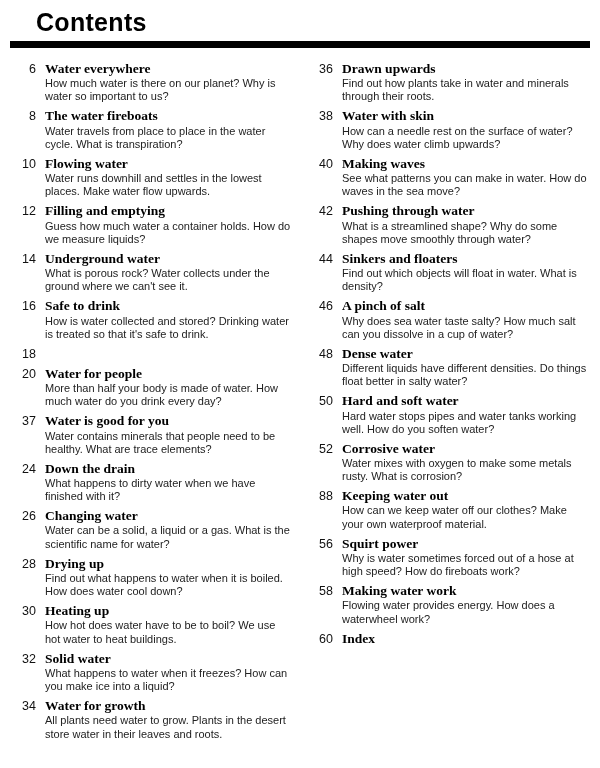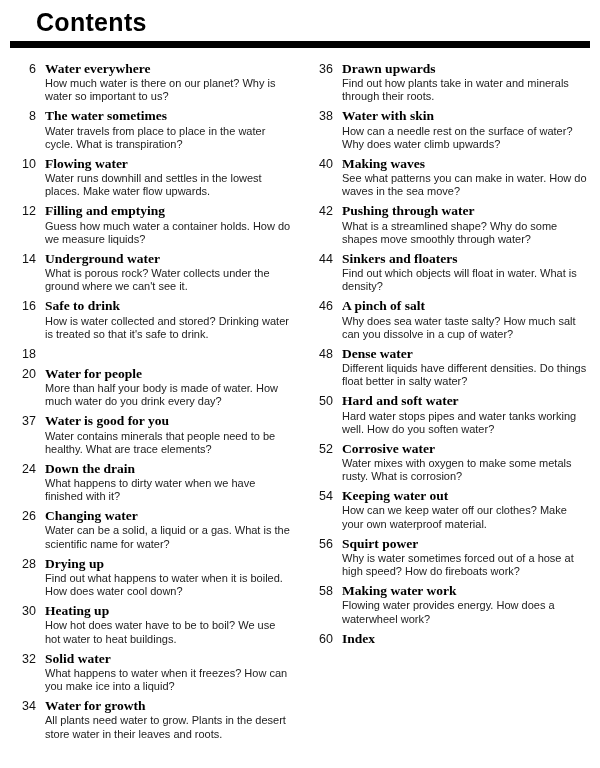--- a/index.html
+++ b/index.html
@@ -70,21 +70,21 @@
         <div class="entry">
           <div class="num">6</div>
           <div class="entry-body">
             <div class="entry-title">Water everywhere</div>
             <div class="entry-desc">How much water is there on our planet? Why is water so important to us?</div>
           </div>
         </div>
         <div class="entry">
           <div class="num">8</div>
           <div class="entry-body">
-            <div class="entry-title">The water sometimes</div>
+            <div class="entry-title">The water fireboats</div>
             <div class="entry-desc">Water travels from place to place in the water cycle. What is transpiration?</div>
           </div>
         </div>
         <div class="entry">
           <div class="num">10</div>
           <div class="entry-body">
             <div class="entry-title">Flowing water</div>
             <div class="entry-desc">Water runs downhill and settles in the lowest places. Make water flow upwards.</div>
           </div>
         </div>
@@ -227,21 +227,21 @@
           </div>
         </div>
         <div class="entry">
           <div class="num">52</div>
           <div class="entry-body">
             <div class="entry-title">Corrosive water</div>
             <div class="entry-desc">Water mixes with oxygen to make some metals rusty. What is corrosion?</div>
           </div>
         </div>
         <div class="entry">
-          <div class="num">54</div>
+          <div class="num">88</div>
           <div class="entry-body">
             <div class="entry-title">Keeping water out</div>
             <div class="entry-desc">How can we keep water off our clothes? Make your own waterproof material.</div>
           </div>
         </div>
         <div class="entry">
           <div class="num">56</div>
           <div class="entry-body">
             <div class="entry-title">Squirt power</div>
             <div class="entry-desc">Why is water sometimes forced out of a hose at high speed? How do fireboats work?</div>

